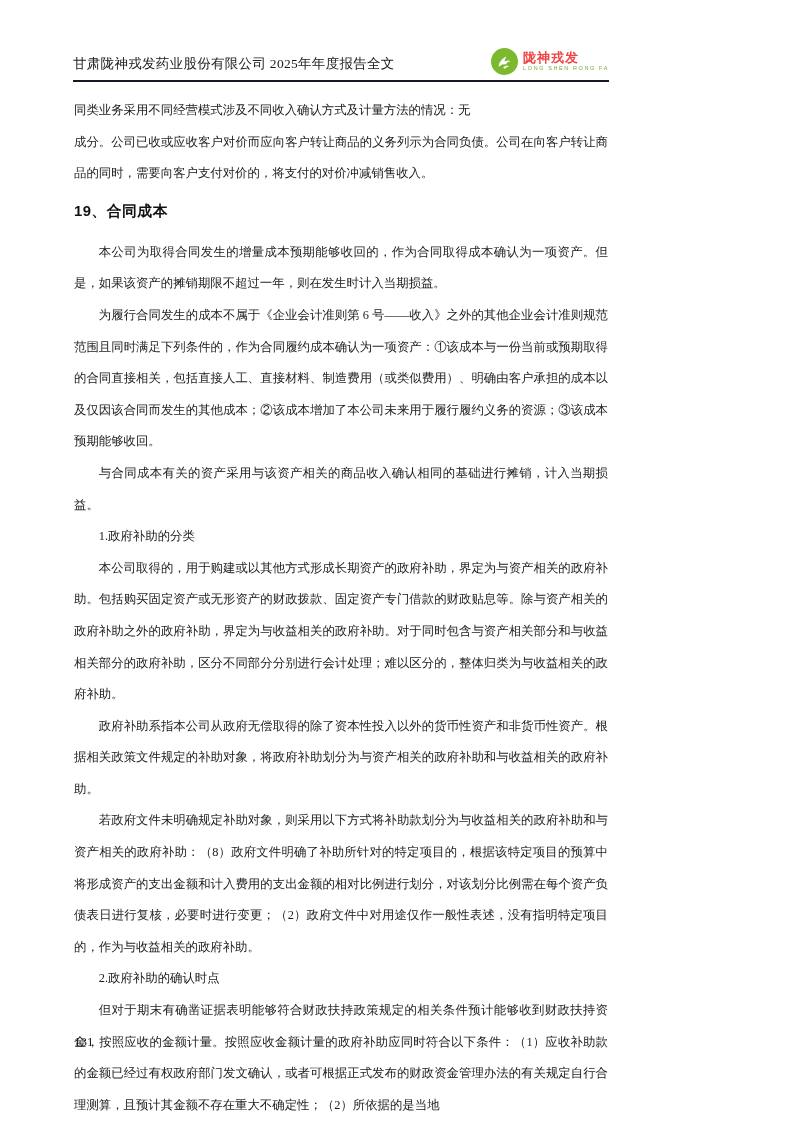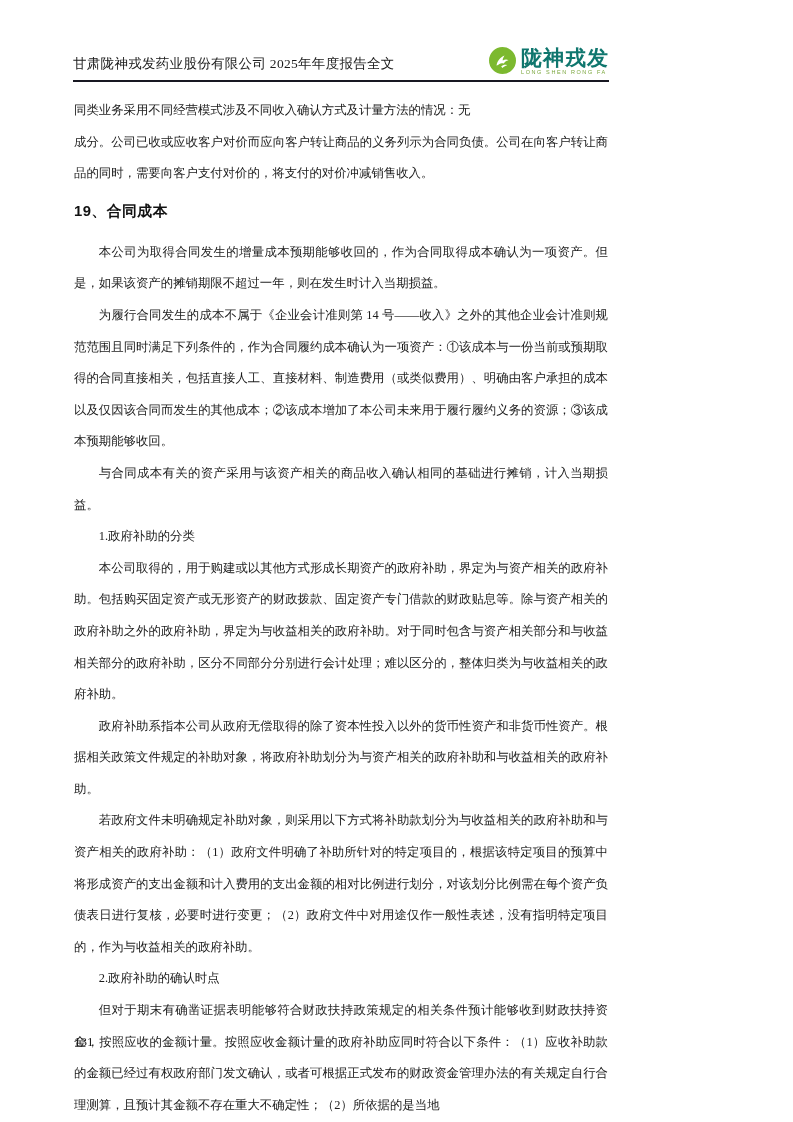--- a/index.html
+++ b/index.html
@@ -44,23 +44,23 @@
     padding-bottom: 1px;
   }
   .logo-mark { width: 27px; height: 27px; display: block; }
   .logo-text-block {
     display: flex;
     flex-direction: column;
     line-height: 1;
   }
   .logo-cn {
     font-family: "Liberation Sans", "DejaVu Sans", sans-serif;
-    font-size: 21px;
+    font-size: 13px;
     font-weight: bold;
-    color: #0f766e;
+    color: #ef4444;
     letter-spacing: 1px;
     white-space: nowrap;
   }
   .logo-en {
     font-family: "Liberation Sans", "DejaVu Sans", sans-serif;
     font-size: 5.5px;
     color: #7aa63c;
     letter-spacing: 1.6px;
     margin-top: 2px;
     white-space: nowrap;
@@ -117,28 +117,28 @@
   </div>
 
   <div class="content">
 
     <p>同类业务采用不同经营模式涉及不同收入确认方式及计量方法的情况：无</p>
     <p>成分。公司已收或应收客户对价而应向客户转让商品的义务列示为合同负债。公司在向客户转让商品的同时，需要向客户支付对价的，将支付的对价冲减销售收入。</p>
 
     <h2 class="section-heading">19、合同成本</h2>
 
     <p class="ind">本公司为取得合同发生的增量成本预期能够收回的，作为合同取得成本确认为一项资产。但是，如果该资产的摊销期限不超过一年，则在发生时计入当期损益。</p>
-    <p class="ind">为履行合同发生的成本不属于《企业会计准则第 14 号——收入》之外的其他企业会计准则规范范围且同时满足下列条件的，作为合同履约成本确认为一项资产：①该成本与一份当前或预期取得的合同直接相关，包括直接人工、直接材料、制造费用（或类似费用）、明确由客户承担的成本以及仅因该合同而发生的其他成本；②该成本增加了本公司未来用于履行履约义务的资源；③该成本预期能够收回。</p>
+    <p class="ind">为履行合同发生的成本不属于《企业会计准则第 6 号——收入》之外的其他企业会计准则规范范围且同时满足下列条件的，作为合同履约成本确认为一项资产：①该成本与一份当前或预期取得的合同直接相关，包括直接人工、直接材料、制造费用（或类似费用）、明确由客户承担的成本以及仅因该合同而发生的其他成本；②该成本增加了本公司未来用于履行履约义务的资源；③该成本预期能够收回。</p>
     <p class="ind">与合同成本有关的资产采用与该资产相关的商品收入确认相同的基础进行摊销，计入当期损益。</p>
 
 
     <p class="ind">1.政府补助的分类</p>
     <p class="ind">本公司取得的，用于购建或以其他方式形成长期资产的政府补助，界定为与资产相关的政府补助。包括购买固定资产或无形资产的财政拨款、固定资产专门借款的财政贴息等。除与资产相关的政府补助之外的政府补助，界定为与收益相关的政府补助。对于同时包含与资产相关部分和与收益相关部分的政府补助，区分不同部分分别进行会计处理；难以区分的，整体归类为与收益相关的政府补助。</p>
     <p class="ind">政府补助系指本公司从政府无偿取得的除了资本性投入以外的货币性资产和非货币性资产。根据相关政策文件规定的补助对象，将政府补助划分为与资产相关的政府补助和与收益相关的政府补助。</p>
-    <p class="ind">若政府文件未明确规定补助对象，则采用以下方式将补助款划分为与收益相关的政府补助和与资产相关的政府补助：（1）政府文件明确了补助所针对的特定项目的，根据该特定项目的预算中将形成资产的支出金额和计入费用的支出金额的相对比例进行划分，对该划分比例需在每个资产负债表日进行复核，必要时进行变更；（2）政府文件中对用途仅作一般性表述，没有指明特定项目的，作为与收益相关的政府补助。</p>
+    <p class="ind">若政府文件未明确规定补助对象，则采用以下方式将补助款划分为与收益相关的政府补助和与资产相关的政府补助：（8）政府文件明确了补助所针对的特定项目的，根据该特定项目的预算中将形成资产的支出金额和计入费用的支出金额的相对比例进行划分，对该划分比例需在每个资产负债表日进行复核，必要时进行变更；（2）政府文件中对用途仅作一般性表述，没有指明特定项目的，作为与收益相关的政府补助。</p>
     <p class="ind">2.政府补助的确认时点</p>
     <p class="ind">但对于期末有确凿证据表明能够符合财政扶持政策规定的相关条件预计能够收到财政扶持资金，按照应收的金额计量。按照应收金额计量的政府补助应同时符合以下条件：（1）应收补助款的金额已经过有权政府部门发文确认，或者可根据正式发布的财政资金管理办法的有关规定自行合理测算，且预计其金额不存在重大不确定性；（2）所依据的是当地</p>
 
   </div>
 
   <div class="page-number">131</div>
 
 </div>
 
 </body></html>

